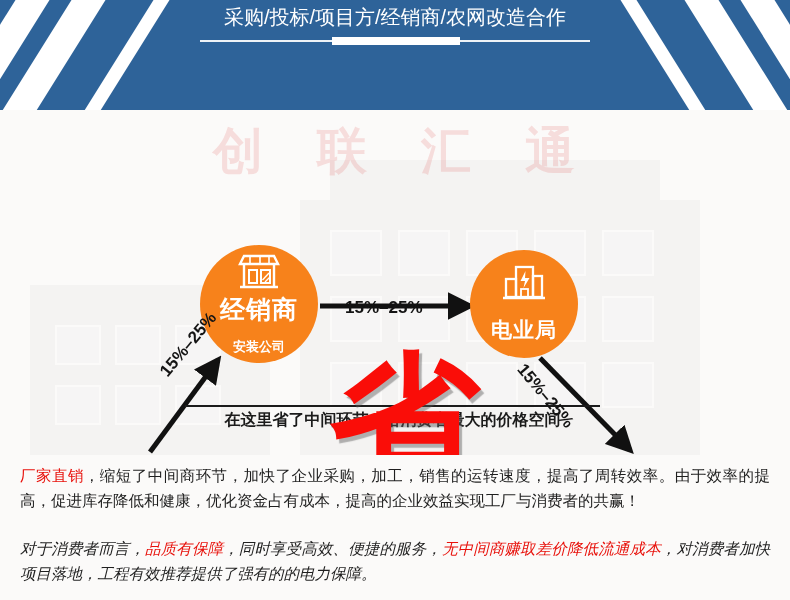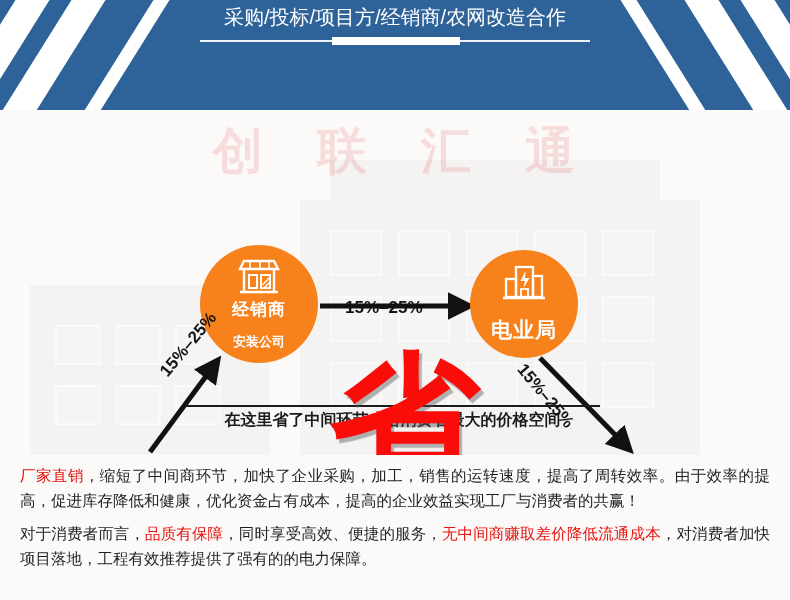--- a/index.html
+++ b/index.html
@@ -70,21 +70,21 @@
   .node {
     position:absolute; border-radius:50%;
     display:flex; flex-direction:column; align-items:center; justify-content:center;
     color:#ffffff; z-index:6;
   }
   .node .ico { display:flex; align-items:center; justify-content:center; }
   .node .lbl { font-weight:bold; letter-spacing:1px; }
   .node .lbl2 { font-weight:bold; }
 
   .node-dealer   { left:200px; top:135px; width:118px; height:118px; background:#f7821b; }
-  .node-dealer .lbl { font-size:17px; margin-top:2px; }
+  .node-dealer .lbl { font-size:25px; margin-top:2px; }
   .node-dealer .lbl2 { font-size:13px; margin-top:12px; }
 
   .node-bureau   { left:470px; top:140px; width:108px; height:108px; background:#f7821b; }
   .node-bureau .lbl { font-size:21px; margin-top:15px; }
 
   
   .big-char {
     position:absolute; left:330px; top:238px; z-index:7;
     font-size:150px; line-height:1; font-weight:bold; color:#fa0d08;
     text-shadow:3px 4px 1px rgba(90,90,90,.45);
@@ -113,21 +113,21 @@
 
   
   .footer {
     position:absolute; left:0; top:455px; width:790px; height:145px;
     background:#fbfaf9; padding:8px 20px 0 20px; overflow:hidden;
   }
   .para {
     font-size:15.5px; line-height:1.62; color:#1f1f1f; letter-spacing:0px;
     text-align:justify;
   }
-  .para + .para { margin-top:8px; }
+  .para + .para { margin-top:23px;font-style:italic; }
   .hl { color:#e8120c; }
 </style>
 </head>
 <body>
 
 <div class="header">
   <div class="stripe l1"></div>
   <div class="stripe l2"></div>
   <div class="stripe l3"></div>
   <div class="stripe r1"></div>

